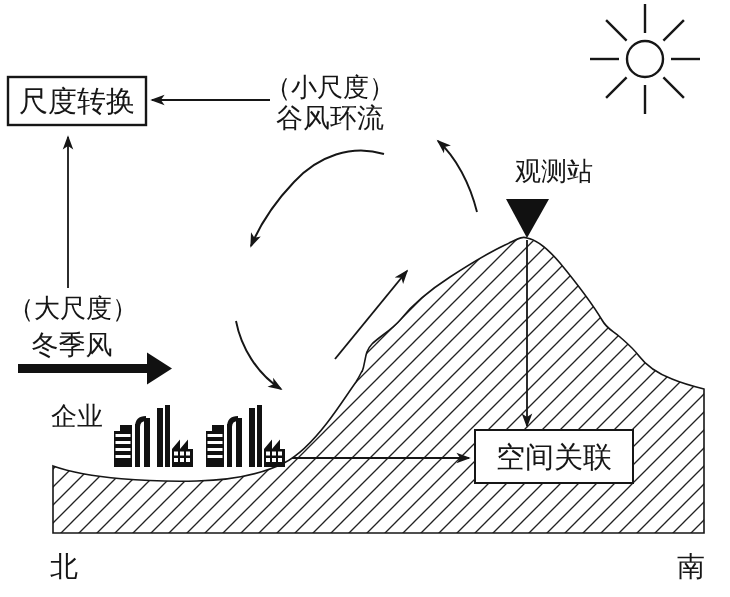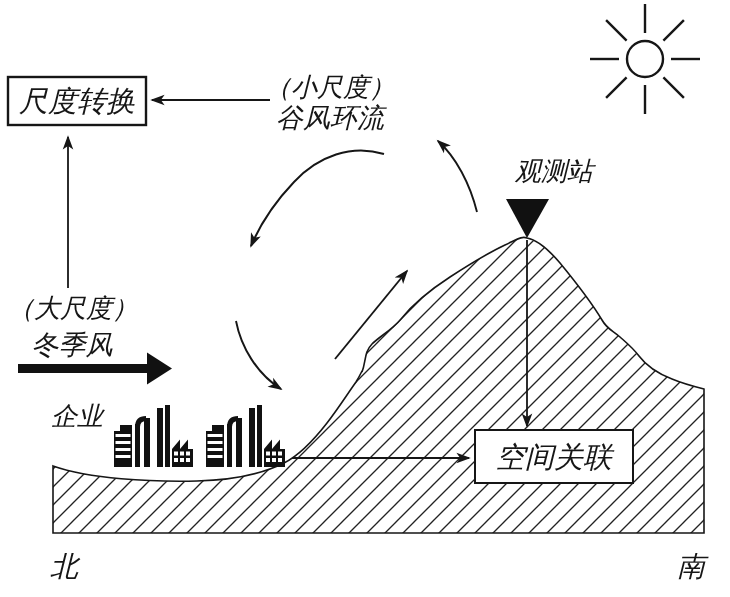--- a/index.html
+++ b/index.html
@@ -1,19 +1,18 @@
 <!DOCTYPE html>
 <html><head>
 <meta charset="utf-8">
 <style>
   html,body{margin:0;padding:0;background:#ffffff;}
   .stage{
     position:relative;width:730px;height:597px;background:#ffffff;overflow:hidden;
     font-family:"DejaVu Sans","Liberation Sans",sans-serif;
-    font-style:italic;
   }
   svg{display:block;}
   svg text{
     font-family:"DejaVu Sans","Liberation Sans",sans-serif;
     fill:#161616;
   }
 </style>
 </head>
 <body>
 

